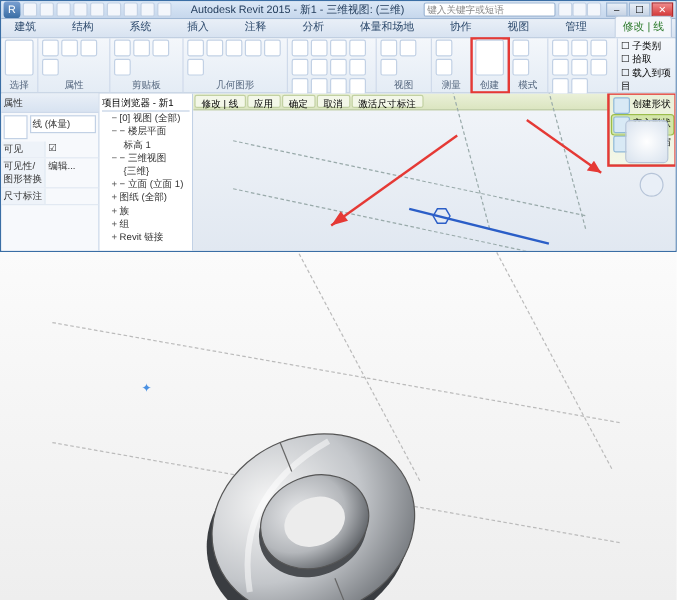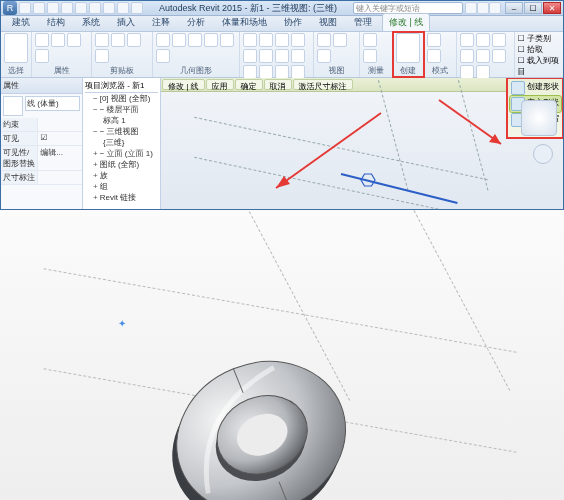--- a/index.html
+++ b/index.html
@@ -10,21 +10,21 @@
   .titlebar { height: 15px; background: linear-gradient(#dbe8f7,#c6d7ec); display: flex; align-items: center; padding: 0 2px; border-bottom: 1px solid #9fb7d4; }
   .app-btn { width: 14px; height: 14px; background: linear-gradient(#7aa0d2,#3a6ea5); border-radius: 3px; display: flex; align-items: center; justify-content: center; color: #fff; font-size: 9px; margin-right: 2px; }
   .qat { display: flex; gap: 2px; }
   .qat-i { width: 12px; height: 12px; background: #f3f6fb; border: 1px solid #c2d1e5; border-radius: 2px; }
   .title-text { flex: 1; text-align: center; color: #233d5c; font-size: 9px; }
   .searchbox { width: 110px; height: 12px; background: #fff; border: 1px solid #9fb7d4; border-radius: 2px; font-size: 8px; color: #888; padding: 0 2px; display:flex; align-items:flex-start;}
   .winctl { display: flex; gap: 1px; margin-left: 4px; }
   .winctl span { width: 18px; height: 12px; background: linear-gradient(#e9eff7,#c6d3e4); border: 1px solid #9fb7d4; display: inline-flex; align-items:center; justify-content:center; font-size:8px;}
   .winctl .close { background: linear-gradient(#f08a8a,#d43a3a); color:#fff; border-color:#b32a2a;}
   
-  .tabs { height: 16px; background: linear-gradient(#e9eff7,#d8e3f1); display: flex; align-items: flex-end; padding-left: 4px; gap: 3px; border-bottom: 1px solid #b8c8dd;}
+  .tabs { height: 16px; background: linear-gradient(#e9eff7,#d8e3f1); display: flex; align-items: flex-end; padding-left: 4px; gap: 16px; border-bottom: 1px solid #b8c8dd;}
   .tab { padding: 2px 6px; font-size: 9px; color: #2b486b; border: 1px solid transparent; border-bottom: none; border-radius: 3px 3px 0 0; }
   .tab.active { background: #f4f7fb; border-color: #b8c8dd; }
   .tab.green { color: #2c7a2c; }
   
   .ribbon { height: 46px; background: linear-gradient(#f4f7fb,#e4ecf5); display: flex; border-bottom: 1px solid #b8c8dd; }
   .panel { border-right: 1px solid #cfdaea; padding: 1px 3px; display: flex; flex-direction: column; justify-content: space-between; }
   .panel-icons { display: flex; flex-wrap: wrap; gap: 2px; align-content: flex-start; }
   .ico { width: 14px; height: 14px; background: #fff; border: 1px solid #c2d1e5; border-radius: 2px; position: relative; }
   .ico.big { width: 24px; height: 30px; }
   .panel-label { font-size: 8px; color: #54667e; text-align: center; padding-top:1px;}
@@ -213,24 +213,20 @@
   <div class="layout">
 
     <div class="left">
       <div class="props">
         <div class="props-head">属性</div>
         <div style="display:flex; padding:2px; gap:2px; align-items:flex-start;">
           <div style="width:20px;height:20px;background:#fff;border:1px solid #c2d1e5"></div>
           <div style="flex:1; background:#fff; border:1px solid #c2d1e5; padding:1px">线 (体量)</div>
         </div>
         <div class="props-row">
-            <div class="k">约束</div>
-            <div class="v"></div>
-          </div>
-        <div class="props-row">
             <div class="k">可见</div>
             <div class="v">☑</div>
           </div>
         <div class="props-row">
             <div class="k">可见性/图形替换</div>
             <div class="v">编辑...</div>
           </div>
         <div class="props-row">
             <div class="k">尺寸标注</div>
             <div class="v"></div>

